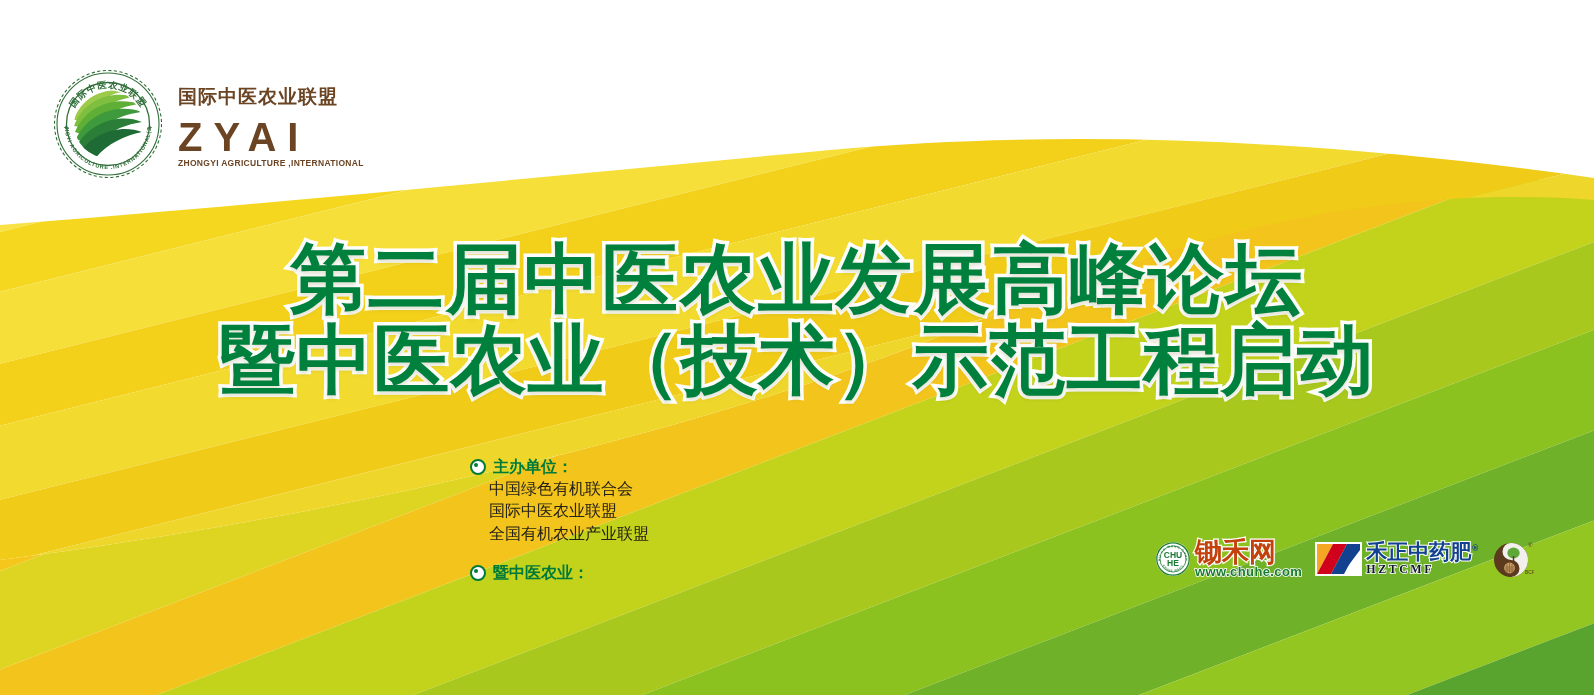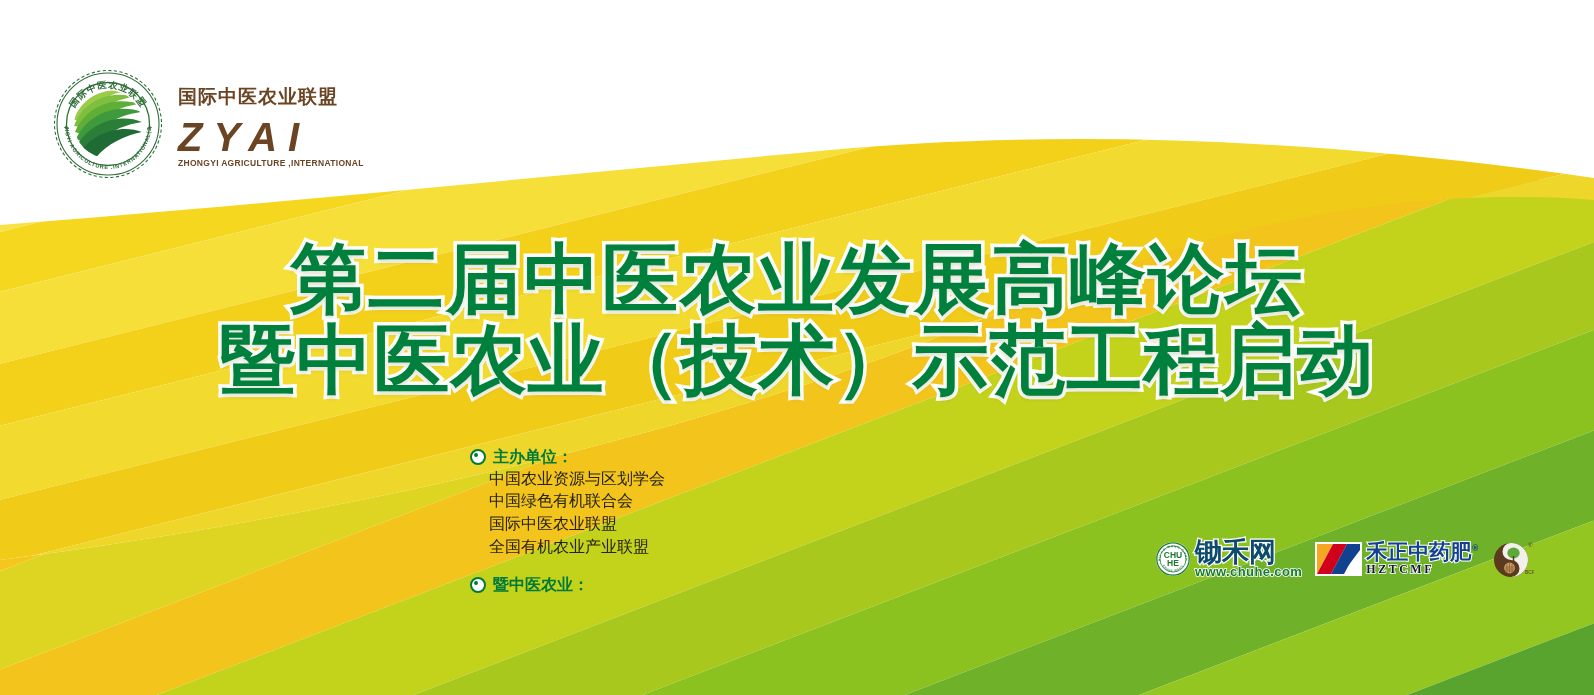--- a/index.html
+++ b/index.html
@@ -25,21 +25,20 @@
   .logo-text{padding-top:6px;}
   .logo-cn{
     font-size:19px;font-weight:bold;color:#6b4424;
     letter-spacing:1px;line-height:1.1;white-space:nowrap;
     font-family:"DejaVu Sans",sans-serif;
   }
   .logo-zyai{
     font-size:40px;font-weight:bold;color:#6b4424;
     letter-spacing:11px;line-height:1.0;margin-top:10px;
     font-family:"Liberation Sans",sans-serif;
-    font-style:italic;
   }
   .logo-en{
     font-size:8.5px;font-weight:bold;color:#6b4424;
     letter-spacing:0.3px;line-height:1.1;margin-top:2px;white-space:nowrap;
     font-family:"Liberation Sans",sans-serif;
   }
 
   
   .title-wrap{
     position:absolute;left:0;right:0;top:238px;
@@ -53,21 +52,21 @@
     color:#00803D;
     letter-spacing:2px;
     -webkit-text-stroke:7px #ffffff;
     paint-order:stroke fill;
     text-shadow:0 3px 4px rgba(120,120,60,.22);
   }
   .title-line.l2{font-size:76px;letter-spacing:1px;}
 
   
   .credits{
-    position:absolute;left:470px;top:446px;z-index:25;
+    position:absolute;left:470px;top:456px;z-index:25;
     display:flex;gap:0px;
   }
   .col{width:280px;}
   .col.right{width:300px;}
   .grp{margin-bottom:16px;}
   .grp.tight{margin-bottom:0;}
   .grp-head{
     display:flex;align-items:center;gap:7px;
     font-family:"DejaVu Sans",sans-serif;
     font-weight:bold;font-size:16px;color:#007a3a;
@@ -92,21 +91,21 @@
   .sponsors{
     position:absolute;left:1155px;top:530px;z-index:25;
     display:flex;align-items:center;gap:13px;height:58px;
   }
   .sp{display:flex;align-items:center;}
 
   .sp-chuhe-mark{width:36px;height:36px;flex:0 0 auto;}
   .sp-chuhe-txt{margin-left:4px;}
   .sp-chuhe-cn{
     font-family:"DejaVu Sans",sans-serif;font-weight:bold;
-    font-size:27px;color:#0c4a6e;line-height:.95;
+    font-size:27px;color:#c2410c;line-height:.95;
     -webkit-text-stroke:2.5px #ffffff;paint-order:stroke fill;
   }
   .sp-chuhe-url{
     font-family:"Liberation Sans",sans-serif;font-weight:bold;
     font-size:13px;color:#1a7a33;letter-spacing:.4px;margin-top:0;
     -webkit-text-stroke:1.6px #ffffff;paint-order:stroke fill;
   }
 
   .sp-hz-mark{width:47px;height:34px;flex:0 0 auto;}
   .sp-hz-txt{margin-left:4px;}
@@ -266,21 +265,20 @@
 
   <div class="credits">
 
     <div class="col left">
 
       <div class="grp">
         <div class="grp-head">
           <span class="bullet"></span>
           <span>主办单位：</span>
         </div>
-        <div class="grp-item">中国农业资源与区划学会</div>
         <div class="grp-item">中国绿色有机联合会</div>
         <div class="grp-item">国际中医农业联盟</div>
         <div class="grp-item">全国有机农业产业联盟</div>
       </div>
 
       <div class="grp tight">
         <div class="grp-head">
           <span class="bullet"></span>
           <span>暨中医农业：</span>
         </div>

